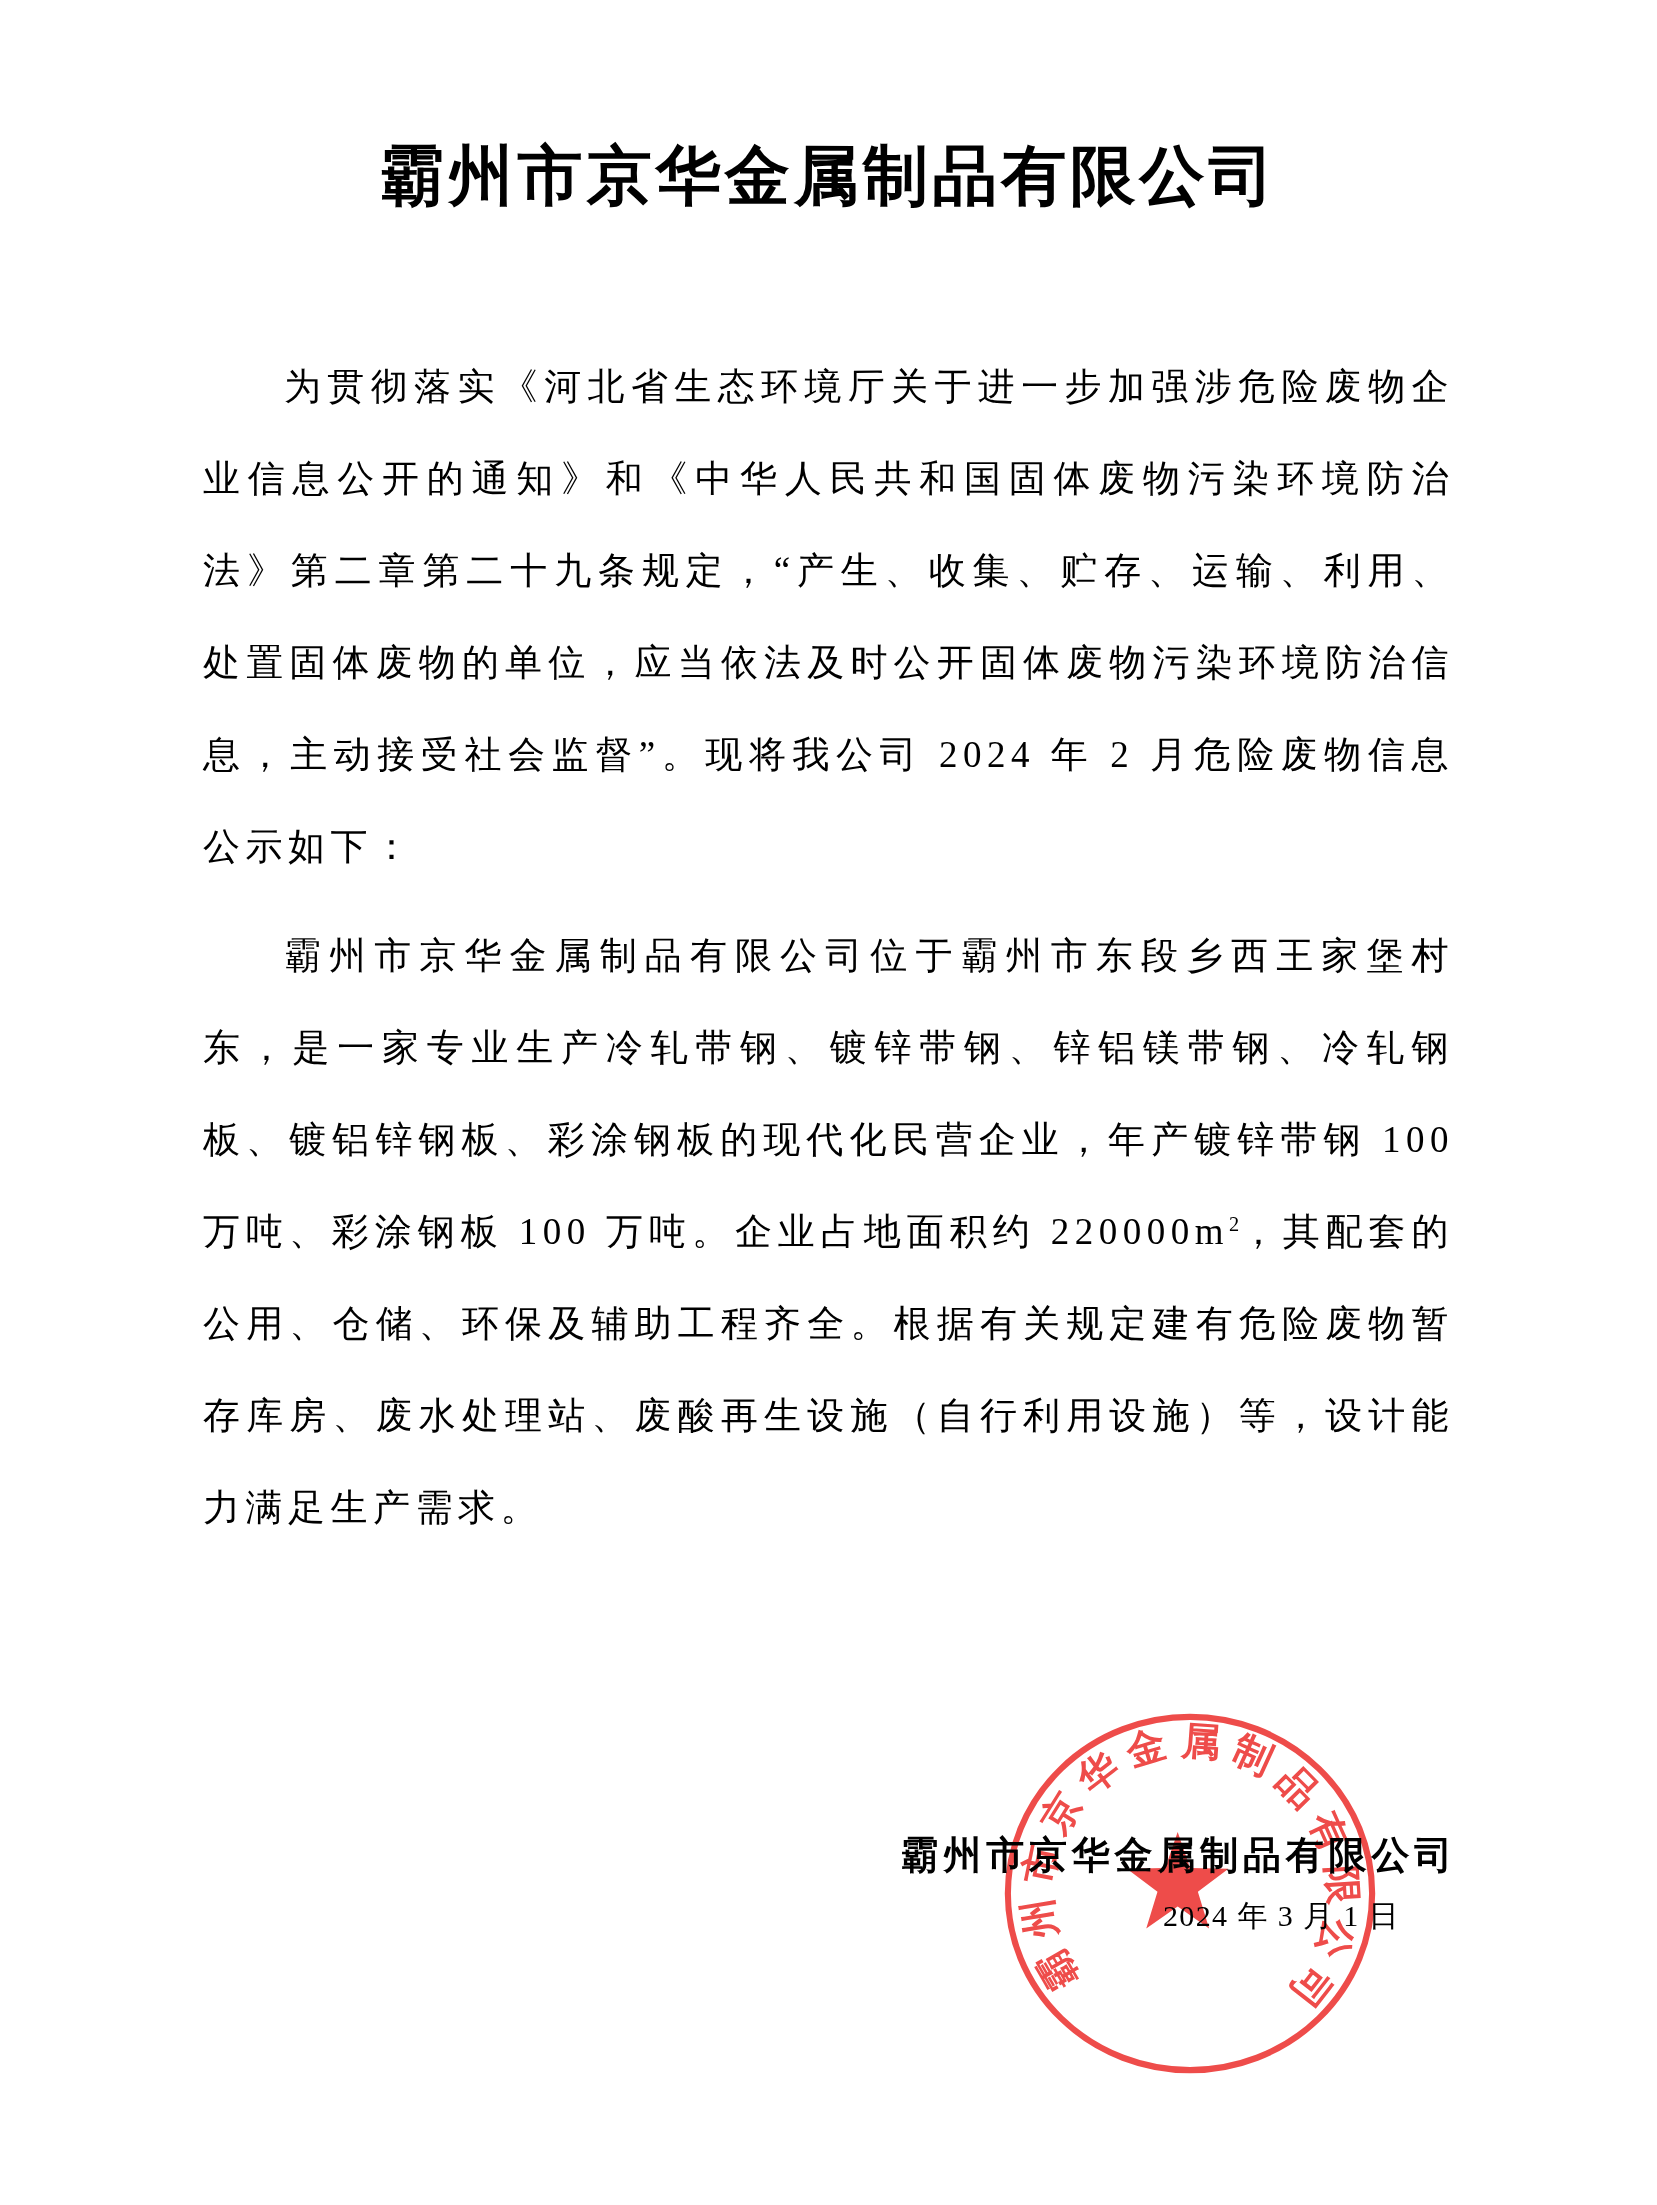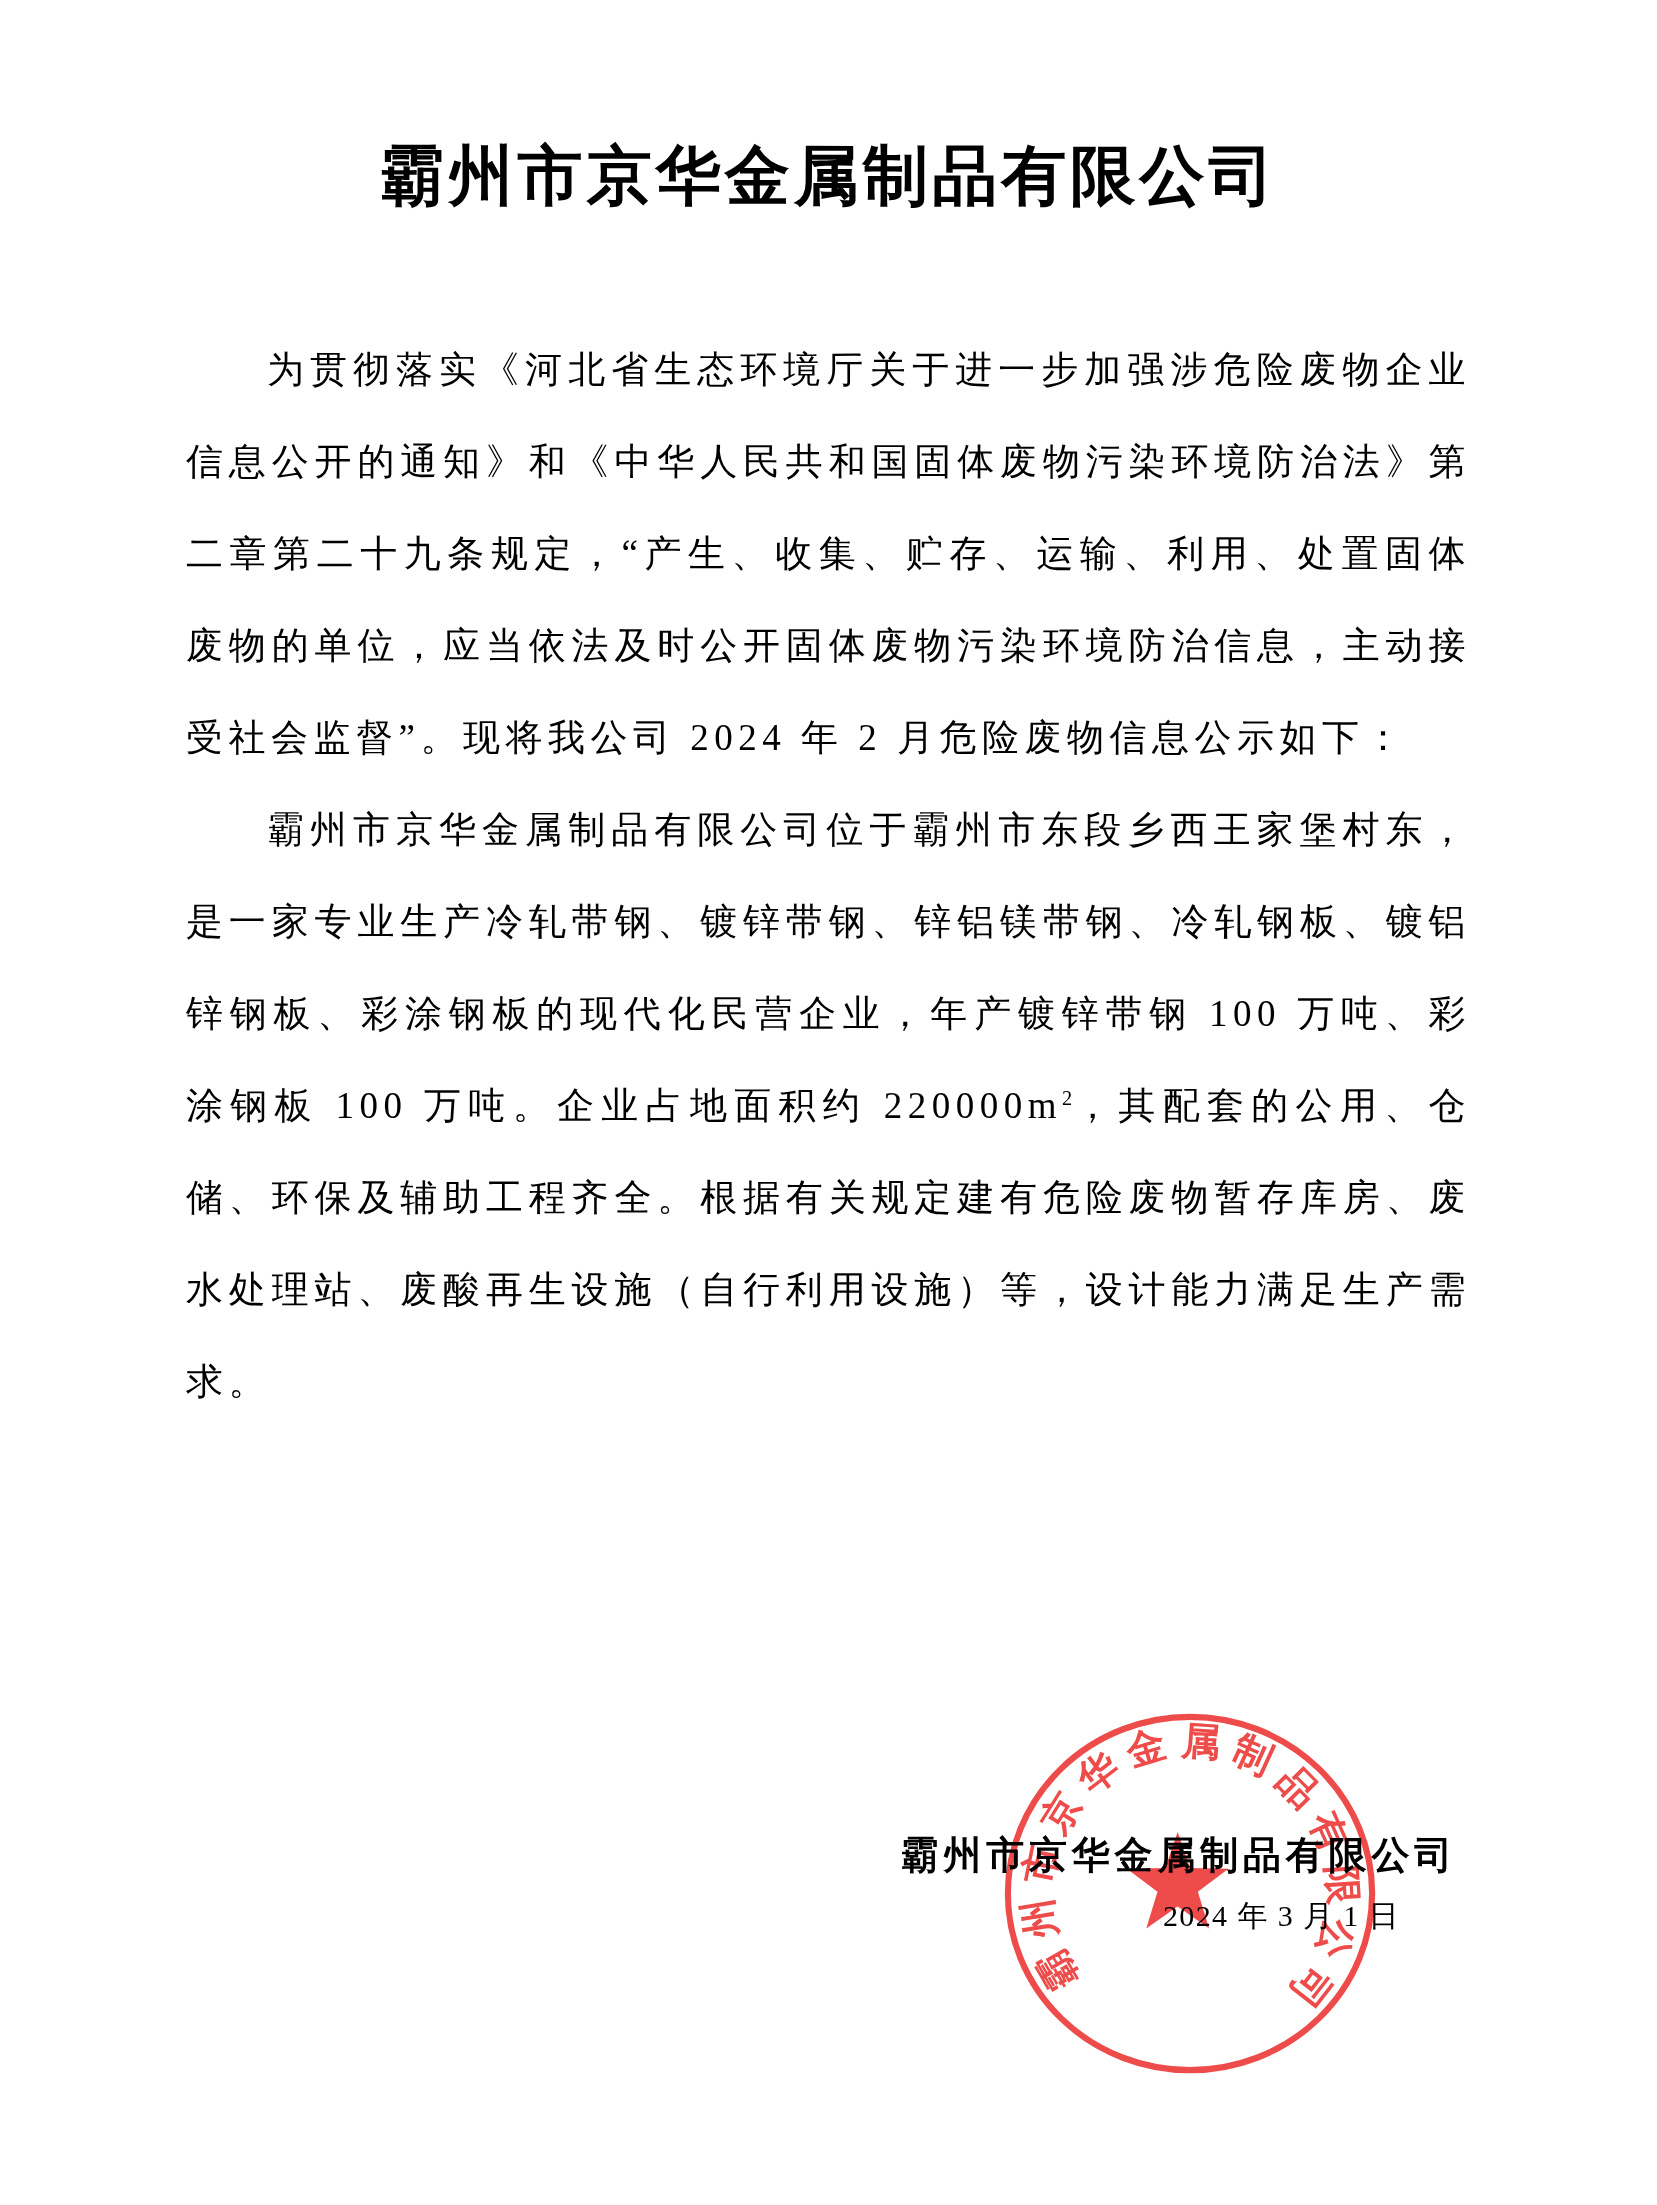--- a/index.html
+++ b/index.html
@@ -14,21 +14,21 @@
   .title {
     position:absolute; top:128px; left:0; width:100%;
     text-align:center; font-weight:bold;
     font-size:65px; line-height:96px; letter-spacing:4.1px;
   }
   .body-text {
     position:absolute; top:324px; left:186px; width:1285px;
     font-size:37px; line-height:92px; letter-spacing:5.5px;
     text-align:justify; text-justify:inter-character;
   }
-  .body-text p { margin:0; padding:0; text-indent:81px; }
+  .body-text p { margin:17px; padding:0; text-indent:81px; }
   .body-text sup {
     font-size:0.55em; letter-spacing:0; line-height:0;
     vertical-align:super;
   }
   .sig-company {
     position:absolute; top:1809px; right:200px;
     font-size:38px; font-weight:bold; letter-spacing:4.8px; line-height:92px;
     white-space:nowrap;
   }
   .sig-date {

